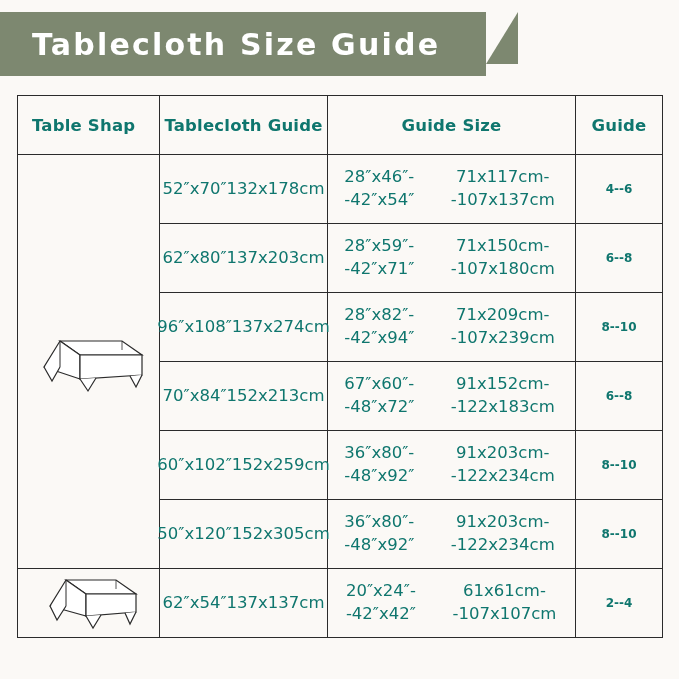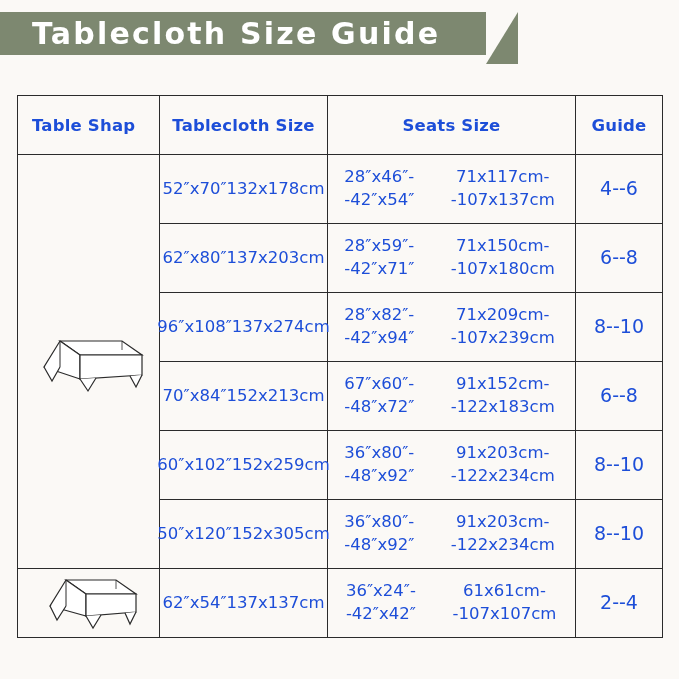--- a/index.html
+++ b/index.html
@@ -19,21 +19,21 @@
     height: 679px;
     box-sizing: border-box;
   }
 
   
   .banner {
     position: absolute;
     left: 0;
     top: 12px;
     width: 486px;
-    height: 43px;
+    height: 64px;
     background: #7d8870;
     display: flex;
     align-items: center;
   }
   .banner::after {
     
     content: "";
     position: absolute;
     right: -32px;
     top: 0;
@@ -64,21 +64,21 @@
     border-collapse: collapse;
     width: 645px;
     table-layout: fixed;
     background: transparent;
   }
   table.size-guide th,
   table.size-guide td {
     border: 1px solid #2b2b2b;
     text-align: center;
     vertical-align: middle;
-    color: #1d4ed8;
+    color: #0f766e;
     padding: 0;
   }
   thead th {
     height: 58px;
     font-size: 16.5px;
     font-weight: bold;
     letter-spacing: 0.2px;
   }
   .col-shape  { width: 142px; }
   .col-cloth  { width: 168px; }
@@ -104,21 +104,21 @@
   .shape-cell {
     padding: 0;
     vertical-align: middle;
   }
   .shape-inner {
     display: flex;
     align-items: center;
     justify-content: center;
     width: 100%;
   }
-  .seat-cell { font-size: 19px; }
+  .seat-cell { font-size: 12px; font-weight: bold; }
 
   svg { display: block; }
 </style>
 </head>
 <body>
 
 <div class="page">
 
   <div class="banner">
     <div class="banner-title">Tablecloth Size Guide</div>
@@ -128,22 +128,22 @@
     <table class="size-guide">
       <colgroup>
         <col class="col-shape">
         <col class="col-cloth">
         <col class="col-table">
         <col class="col-seats">
       </colgroup>
       <thead>
         <tr>
           <th class="col-shape">Table Shap</th>
-          <th class="col-cloth">Tablecloth Size</th>
-          <th class="col-table">Seats Size</th>
+          <th class="col-cloth">Tablecloth Guide</th>
+          <th class="col-table">Guide Size</th>
           <th class="col-seats">Guide</th>
         </tr>
       </thead>
       <tbody>
 
         <tr>
           <td class="shape-cell" rowspan="6">
             <div class="shape-inner">
               <svg width="118" height="78" viewBox="0 0 118 78">
 
@@ -270,21 +270,21 @@
             </div>
           </td>
           <td>
             <div class="cell-2line">
               <span>62″x54″</span>
               <span>137x137cm</span>
             </div>
           </td>
           <td>
             <div class="cell-2line">
-              <span>36″x24″--42″x42″</span>
+              <span>20″x24″--42″x42″</span>
               <span>61x61cm--107x107cm</span>
             </div>
           </td>
           <td class="seat-cell">2--4</td>
         </tr>
 
       </tbody>
     </table>
   </div>
 </div>

